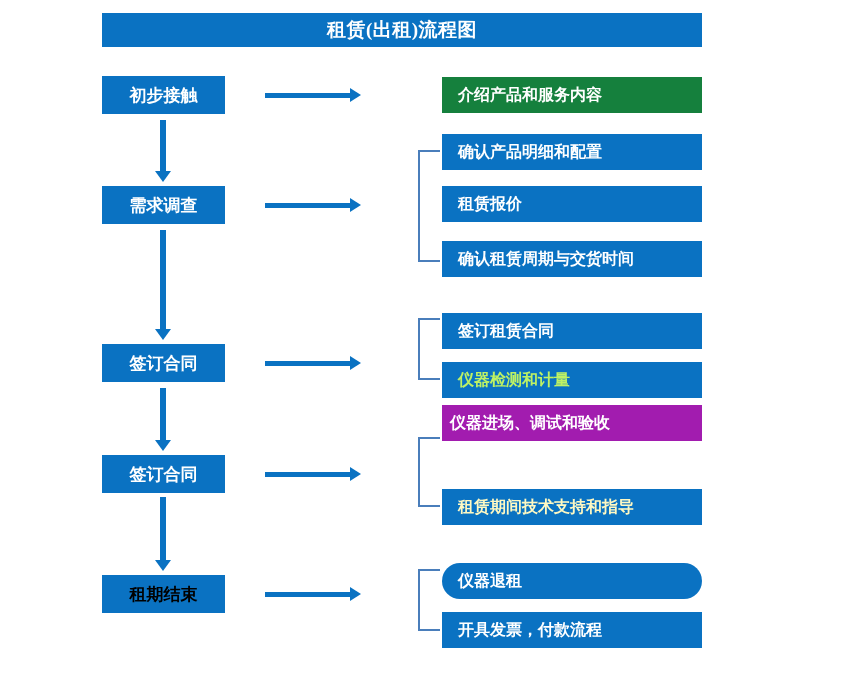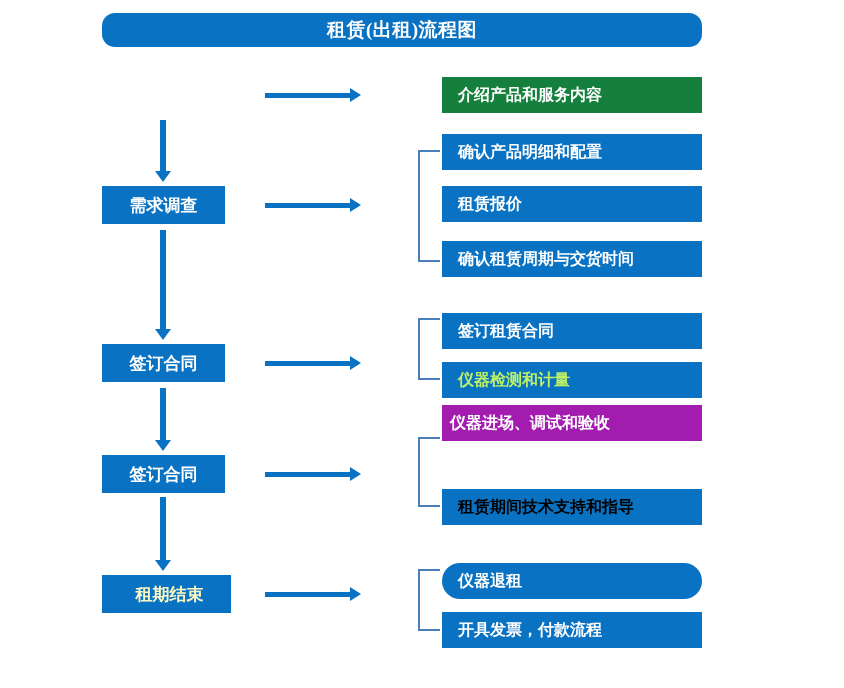--- a/index.html
+++ b/index.html
@@ -14,21 +14,20 @@
 
   .title-bar{
     position:absolute;
     left:102px;top:13px;width:600px;height:34px;
     background:var(--blue,#0a72c2);
     color:#ffffff;
     display:flex;align-items:center;justify-content:center;
     font-size:19px;font-weight:bold;
     letter-spacing:.5px;
     white-space:nowrap;
-    border-radius:13px;
   }
 
   .stage-box{
     position:absolute;
     left:102px;width:123px;height:38px;
     background:#0a72c2;
     color:#ffffff;
     display:flex;align-items:center;justify-content:center;
     font-size:17px;font-weight:bold;
     white-space:nowrap;
@@ -83,28 +82,29 @@
     box-sizing:border-box;
   }
 </style>
 </head>
 <body style="background: rgb(255, 255, 255);">
 
 <div id="canvas">
 
   <div class="title-bar" style="background: rgb(10, 114, 194); color: rgb(255, 255, 255);">租赁(出租)流程图</div>
 
+  <div class="stage-box" style="top: 76px; background: rgb(10, 114, 194); color: rgb(255, 255, 255);">初步接触</div>
 
   <div class="stage-box" style="top: 186px; background: rgb(10, 114, 194); color: rgb(255, 255, 255);">需求调查</div>
 
   <div class="stage-box" style="top: 344px; background: rgb(10, 114, 194); color: rgb(255, 255, 255);">签订合同</div>
 
   <div class="stage-box" style="top: 455px; background: rgb(10, 114, 194); color: rgb(255, 255, 255);">签订合同</div>
 
-  <div class="stage-box" style="top: 575px; background: rgb(10, 114, 194); color: #fef9c3; padding-left: 6px;">租期结束</div>
+  <div class="stage-box" style="top: 575px; background: rgb(10, 114, 194); color: #000000;">租期结束</div>
 
   <div class="v-arrow" style="left:155px;top:120px;height:62px;">
     <div class="shaft" style="height: 51px; background: rgb(10, 114, 194);"></div>
     <div class="head" style="top: 51px; border-top-color: rgb(10, 114, 194);"></div>
   </div>
 
   <div class="v-arrow" style="left:155px;top:230px;height:110px;">
     <div class="shaft" style="height: 99px; background: rgb(10, 114, 194);"></div>
     <div class="head" style="top: 99px; border-top-color: rgb(10, 114, 194);"></div>
   </div>
@@ -159,19 +159,19 @@
   <div class="detail-box" style="top: 186px; background: rgb(10, 114, 194); color: rgb(255, 255, 255);">租赁报价</div>
 
   <div class="detail-box" style="top: 241px; background: rgb(10, 114, 194); color: rgb(255, 255, 255);">确认租赁周期与交货时间</div>
 
   <div class="detail-box" style="top: 313px; background: rgb(10, 114, 194); color: rgb(255, 255, 255);">签订租赁合同</div>
 
   <div class="detail-box" style="top: 362px; background: rgb(10, 114, 194); color: #bef264;">仪器检测和计量</div>
 
   <div class="detail-box" style="top: 405px; background: #a21caf; color: rgb(255, 255, 255); padding-left: 8px;">仪器进场、调试和验收</div>
 
-  <div class="detail-box" style="top: 489px; background: rgb(10, 114, 194); color: #000000; text-align: right;">租赁期间技术支持和指导</div>
+  <div class="detail-box" style="top: 489px; background: rgb(10, 114, 194); color: #fef9c3; text-align: right;">租赁期间技术支持和指导</div>
 
   <div class="detail-box" style="top: 563px; background: rgb(10, 114, 194); color: rgb(255, 255, 255); border-radius: 18px;">仪器退租</div>
 
   <div class="detail-box" style="top: 612px; background: rgb(10, 114, 194); color: rgb(255, 255, 255);">开具发票，付款流程</div>
 
 </div>
 
 </body></html>

